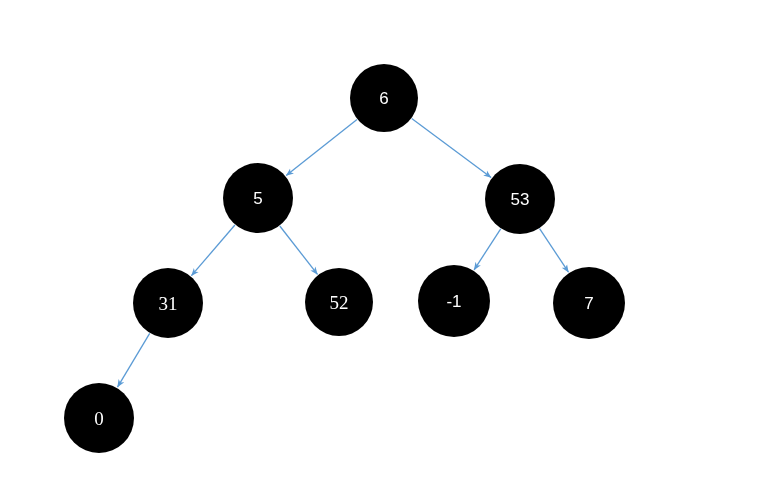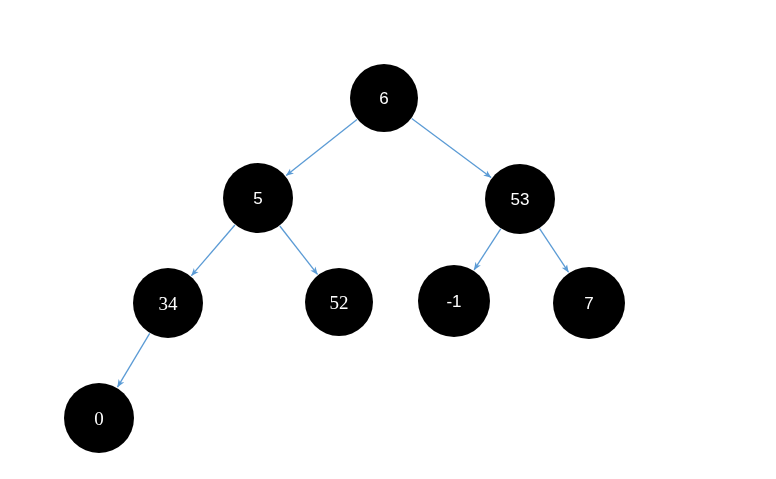--- a/index.html
+++ b/index.html
@@ -67,21 +67,21 @@
       <div class="tree-node sans" style="left: 350px; top: 64px; width: 68px; height: 68px; background: rgb(0, 0, 0); color: rgb(255, 255, 255);">
         <span class="node-label">6</span>
       </div>
       <div class="tree-node sans" style="left: 223px; top: 163px; width: 70px; height: 70px; background: rgb(0, 0, 0); color: rgb(255, 255, 255);">
         <span class="node-label">5</span>
       </div>
       <div class="tree-node sans" style="left: 485px; top: 164px; width: 70px; height: 70px; background: rgb(0, 0, 0); color: rgb(255, 255, 255);">
         <span class="node-label">53</span>
       </div>
       <div class="tree-node serif" style="left: 133px; top: 268px; width: 70px; height: 70px; background: rgb(0, 0, 0); color: rgb(255, 255, 255);">
-        <span class="node-label">34</span>
+        <span class="node-label">31</span>
       </div>
       <div class="tree-node serif" style="left: 305px; top: 268px; width: 68px; height: 68px; background: rgb(0, 0, 0); color: rgb(255, 255, 255);">
         <span class="node-label">52</span>
       </div>
       <div class="tree-node sans" style="left: 418px; top: 265px; width: 72px; height: 72px; background: rgb(0, 0, 0); color: rgb(255, 255, 255);">
         <span class="node-label">-1</span>
       </div>
       <div class="tree-node sans" style="left: 553px; top: 267px; width: 72px; height: 72px; background: rgb(0, 0, 0); color: rgb(255, 255, 255);">
         <span class="node-label">7</span>
       </div>

